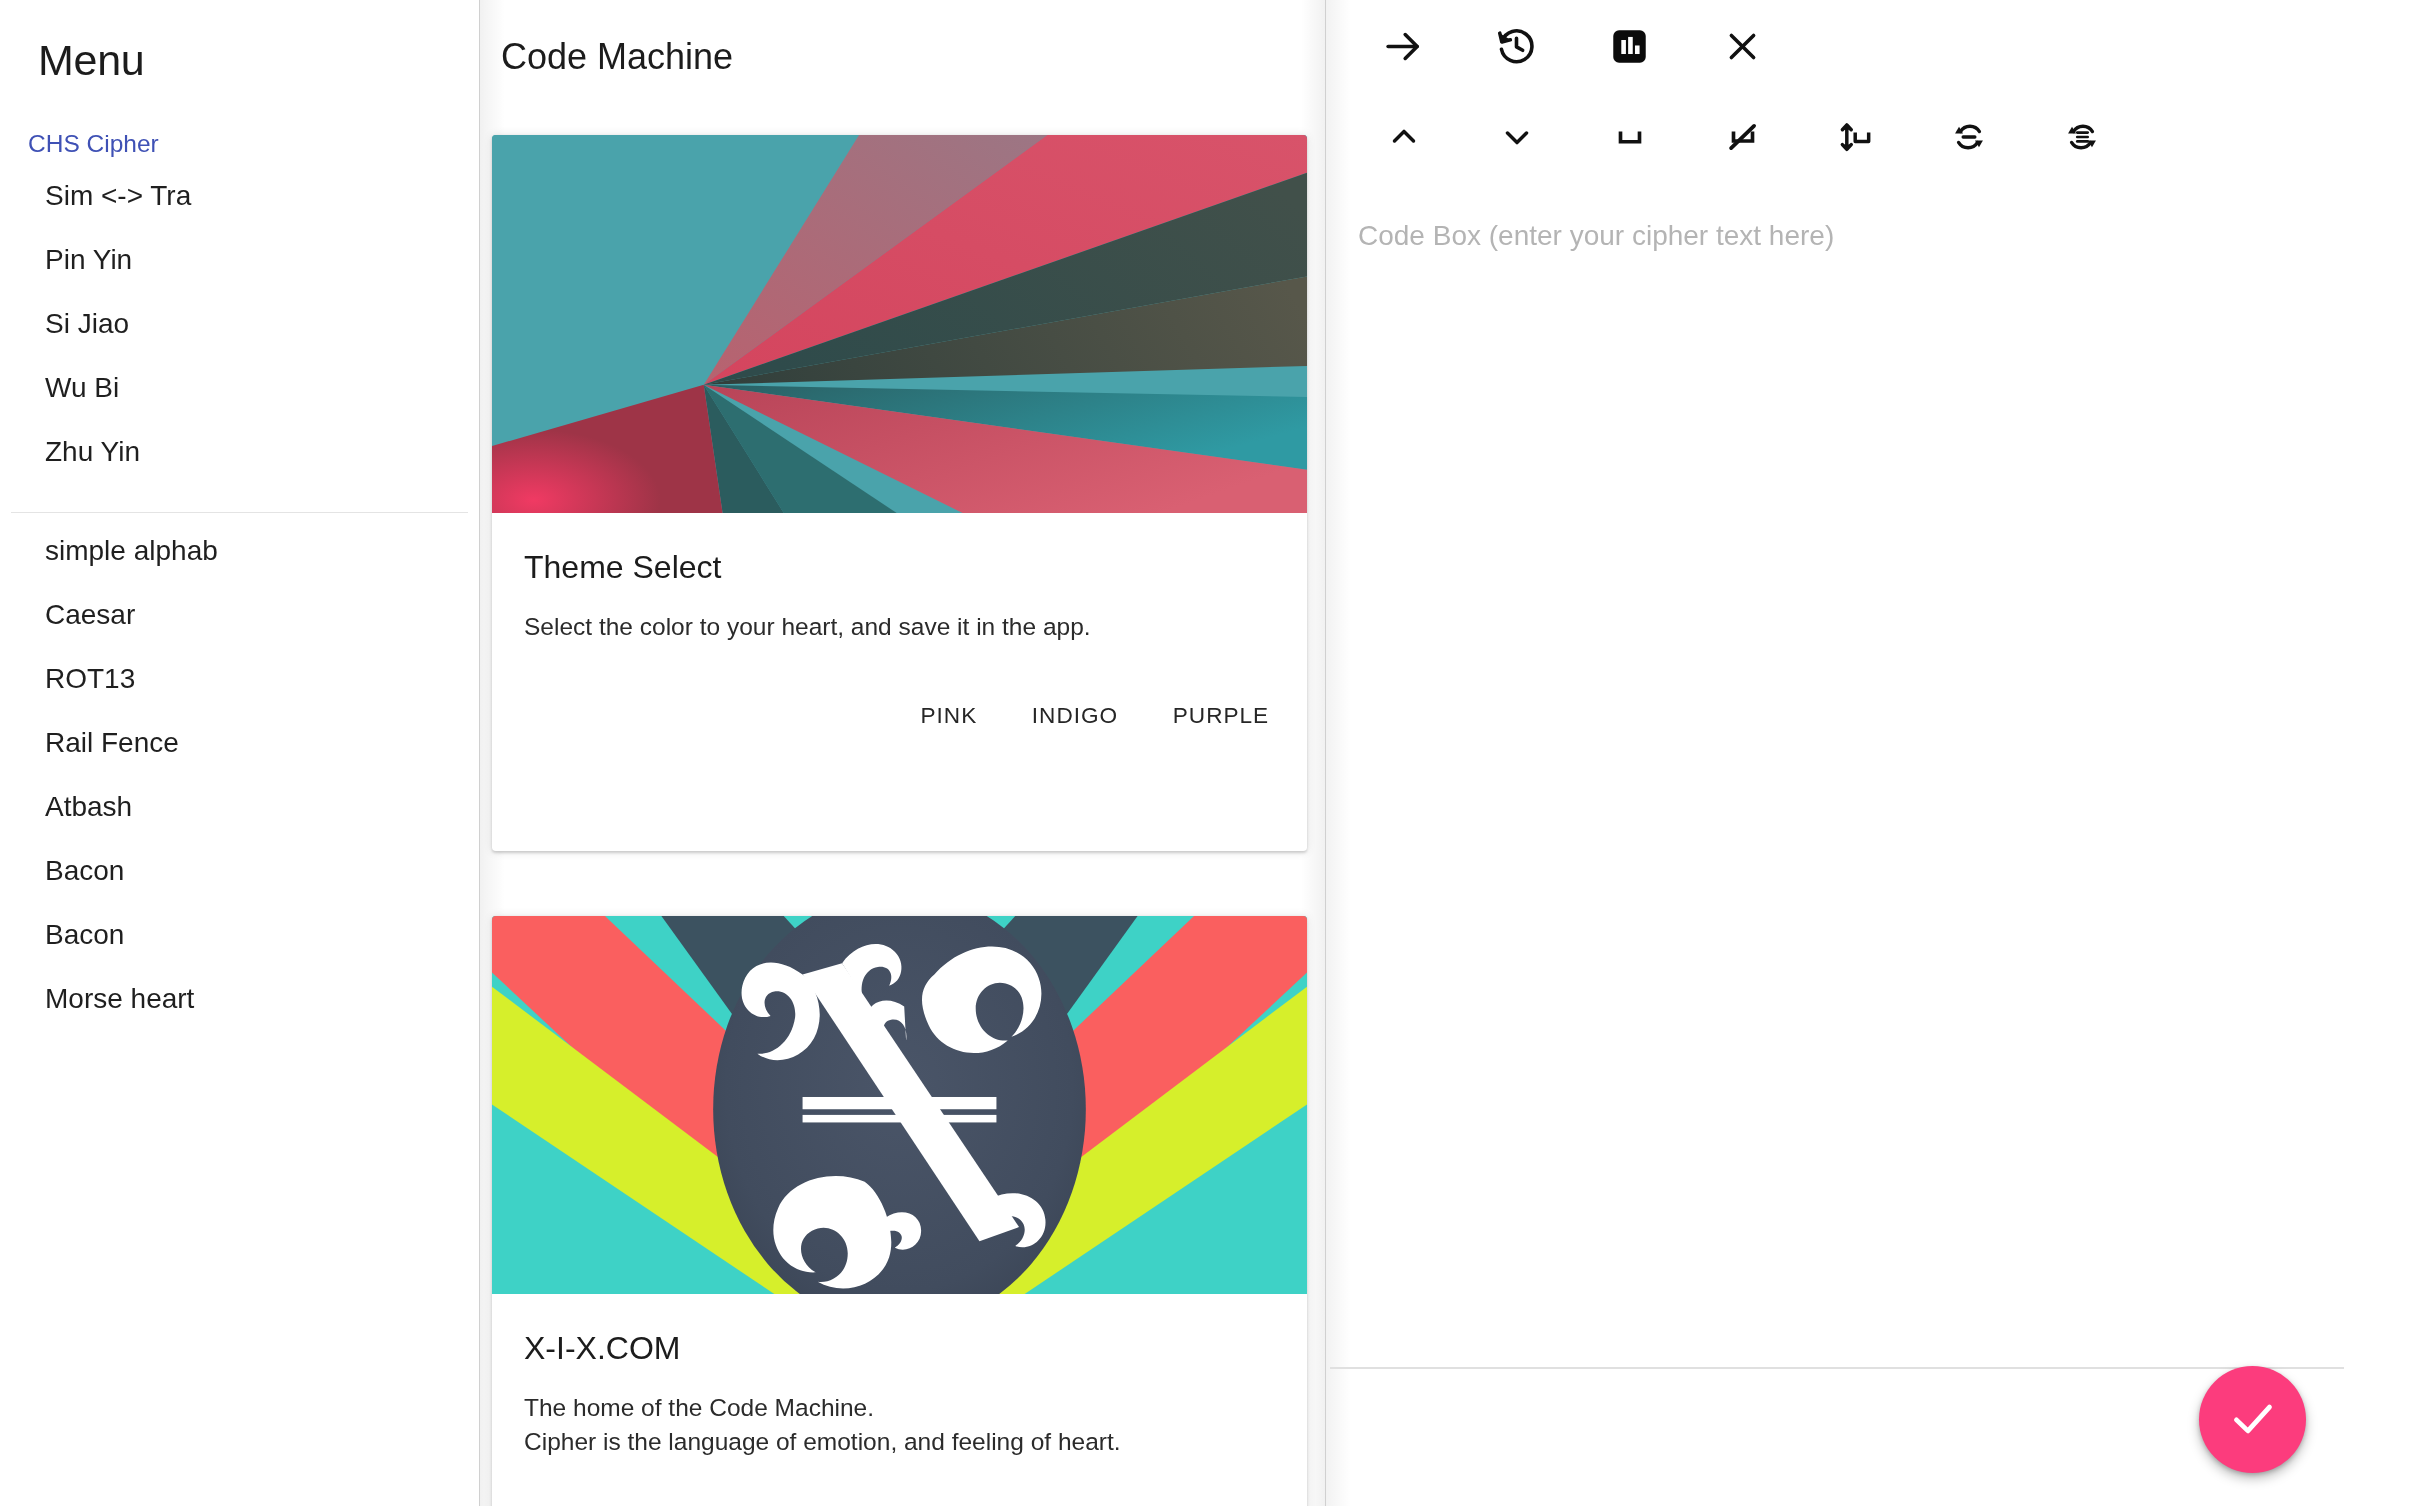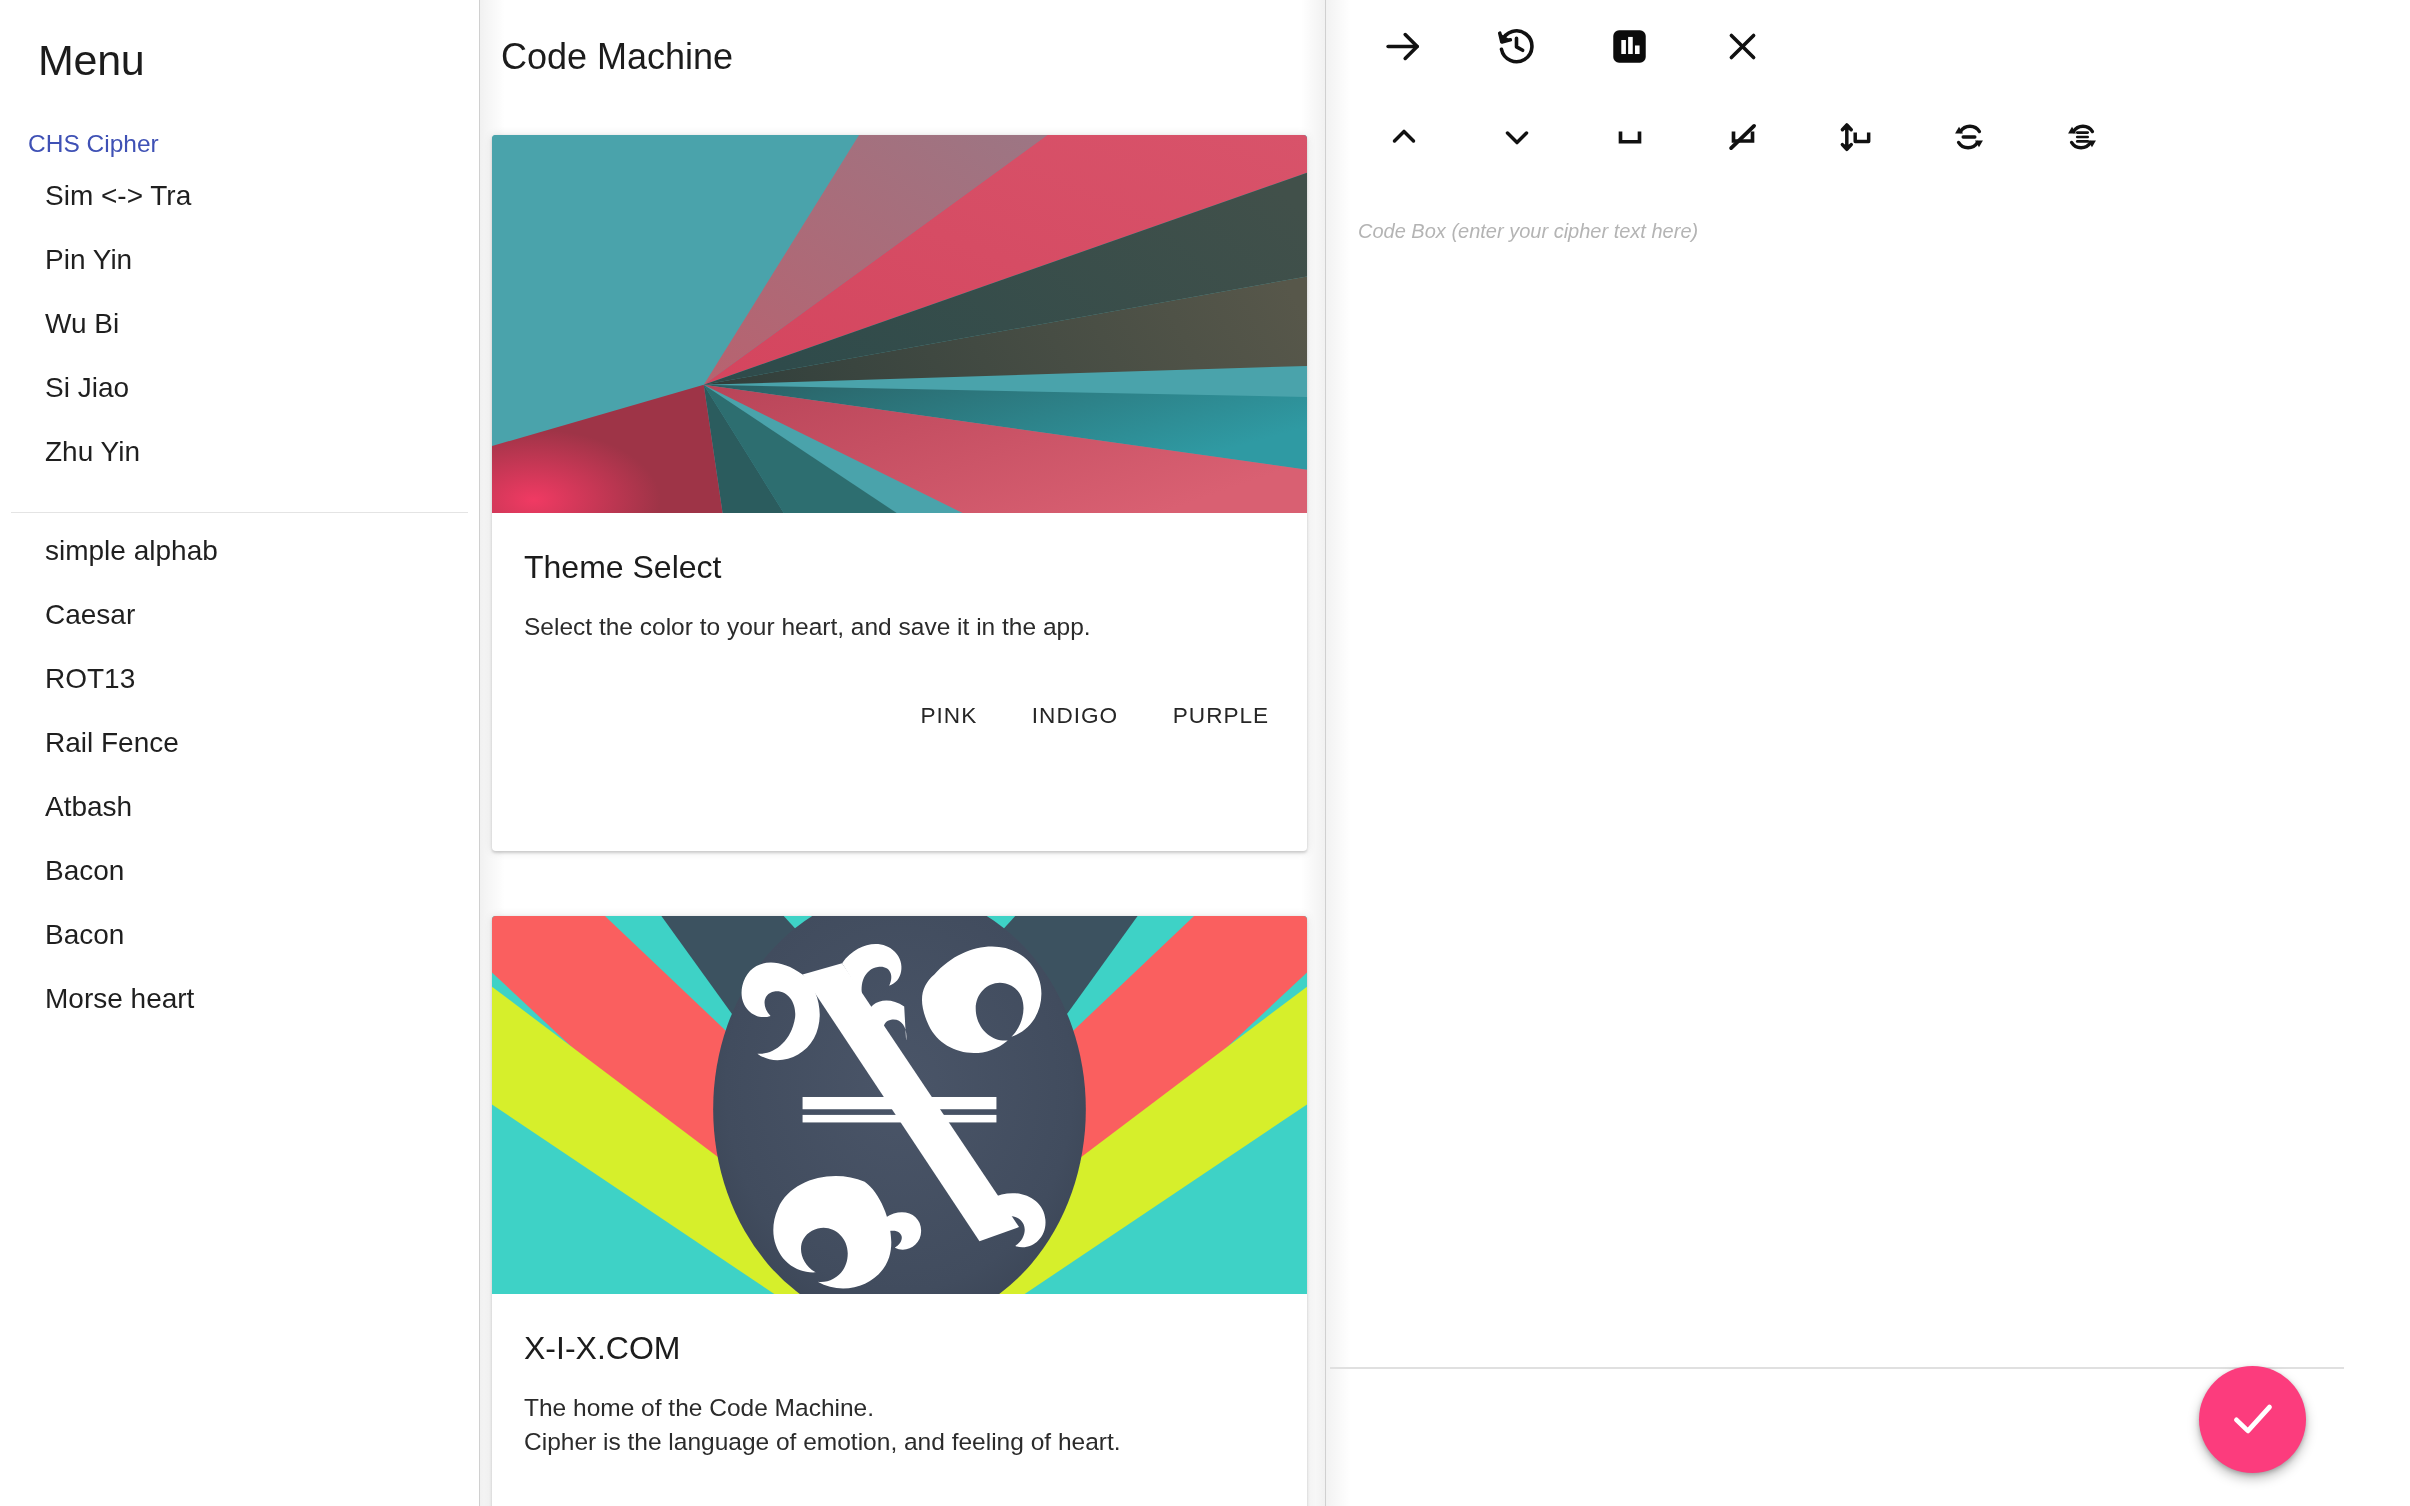--- a/index.html
+++ b/index.html
@@ -168,25 +168,24 @@
   .tb-btn svg { display: block; }
 
   .codebox {
     position: absolute;
     left: 0; right: 0;
     top: 203px;
     bottom: 139px;
     padding: 17px 32px 0 32px;
   }
   .codebox-placeholder {
-    font-size: 20px;
+    font-size: 28px;
     color: #b4b4b4;
     font-weight: 400;
     cursor: text;
-    font-style: italic;
   }
   .right-divider {
     position: absolute;
     left: 3.8px; right: 0;
     top: 1367px;
     height: 1.9px;
     background: #e0e0e0;
   }
   .fab {
     position: absolute;
@@ -210,22 +209,22 @@
 <div class="app">
 
   <aside class="sidebar">
     <div class="sidebar-title">Menu</div>
 
     <div>
       <div class="section-header">CHS Cipher</div>
       <div class="menu-list">
         <div class="menu-item">Sim &lt;-&gt; Tra</div>
         <div class="menu-item">Pin Yin</div>
+        <div class="menu-item">Si Jiao</div>
         <div class="menu-item">Wu Bi</div>
-        <div class="menu-item">Si Jiao</div>
         <div class="menu-item">Zhu Yin</div>
       </div>
     </div>
 
     <div class="menu-divider"></div>
 
     <div>
       <div class="menu-list">
         <div class="menu-item">simple alphab</div>
         <div class="menu-item">Caesar</div>

